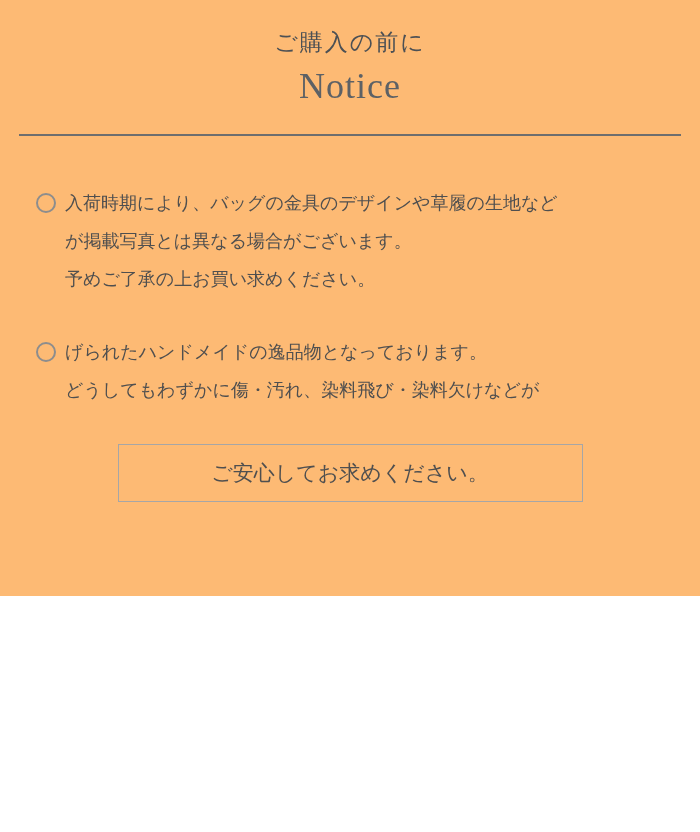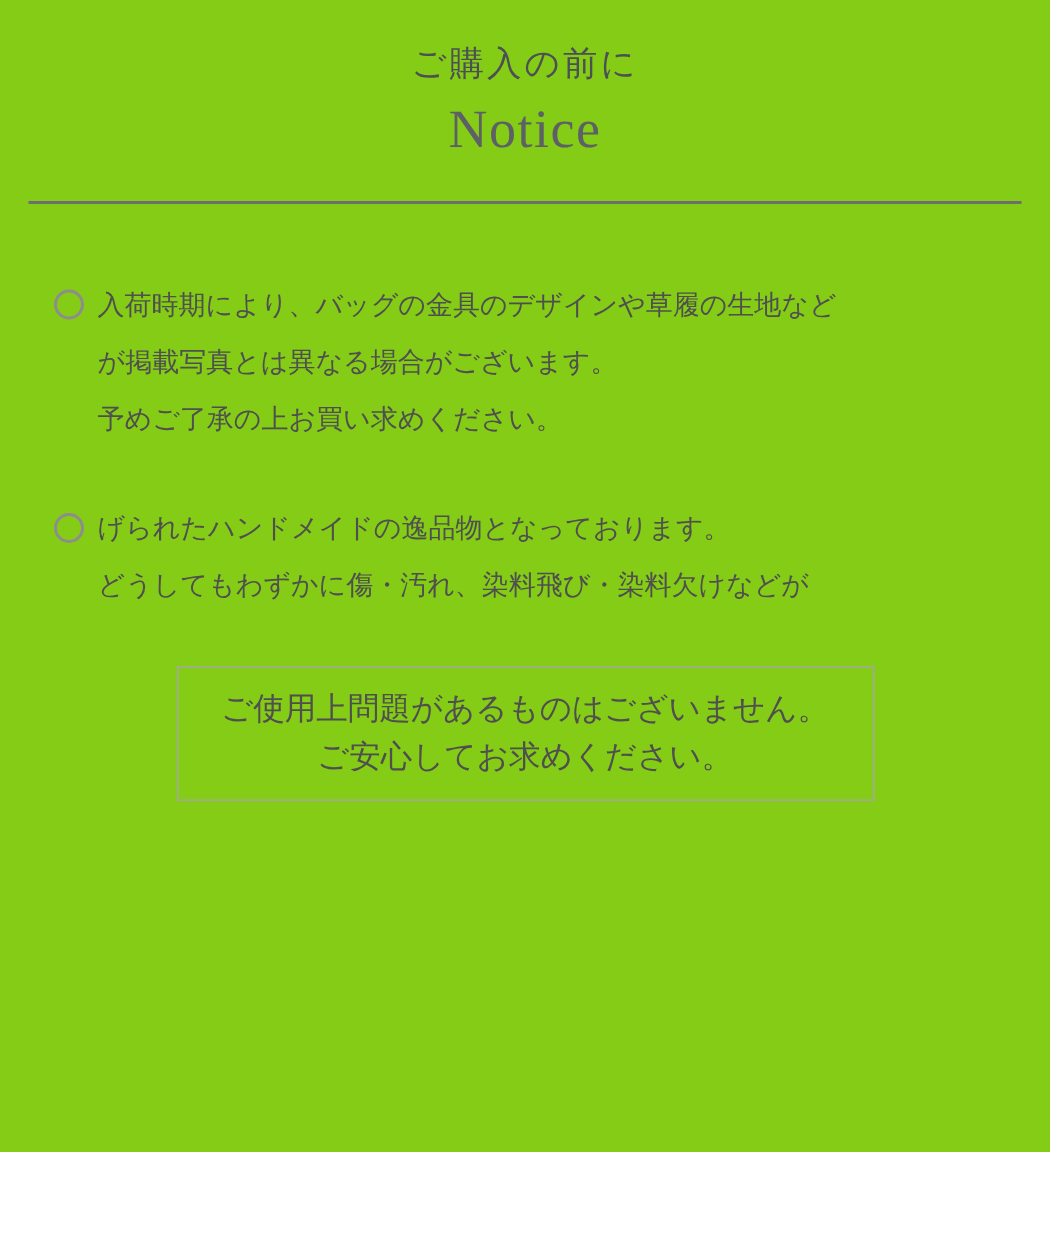--- a/index.html
+++ b/index.html
@@ -3,22 +3,22 @@
 <meta charset="utf-8">
 <style>
   html, body {
     margin: 0;
     padding: 0;
     background: #ffffff;
   }
   .page {
     position: relative;
     width: 700px;
-    height: 768px;
-    background: #84cc16;
+    height: 596px;
+    background: #fdba74;
     overflow: hidden;
     font-family: "Liberation Sans", sans-serif;
     -webkit-font-smoothing: antialiased;
   }
   
   .header {
     padding-top: 28px;
     text-align: center;
   }
   .eyebrow {
@@ -106,17 +106,16 @@
       <div class="notice-text">
         <div class="notice-line">げられたハンドメイドの逸品物となっております。</div>
         <div class="notice-line">どうしてもわずかに傷・汚れ、染料飛び・染料欠けなどが</div>
       </div>
     </div>
 
 
   </div>
 
   <div class="assurance-box">
-    <div class="notice-line">ご使用上問題があるものはございません。</div>
     <div class="notice-line">ご安心してお求めください。</div>
   </div>
 
 </div>
 
 </body></html>

